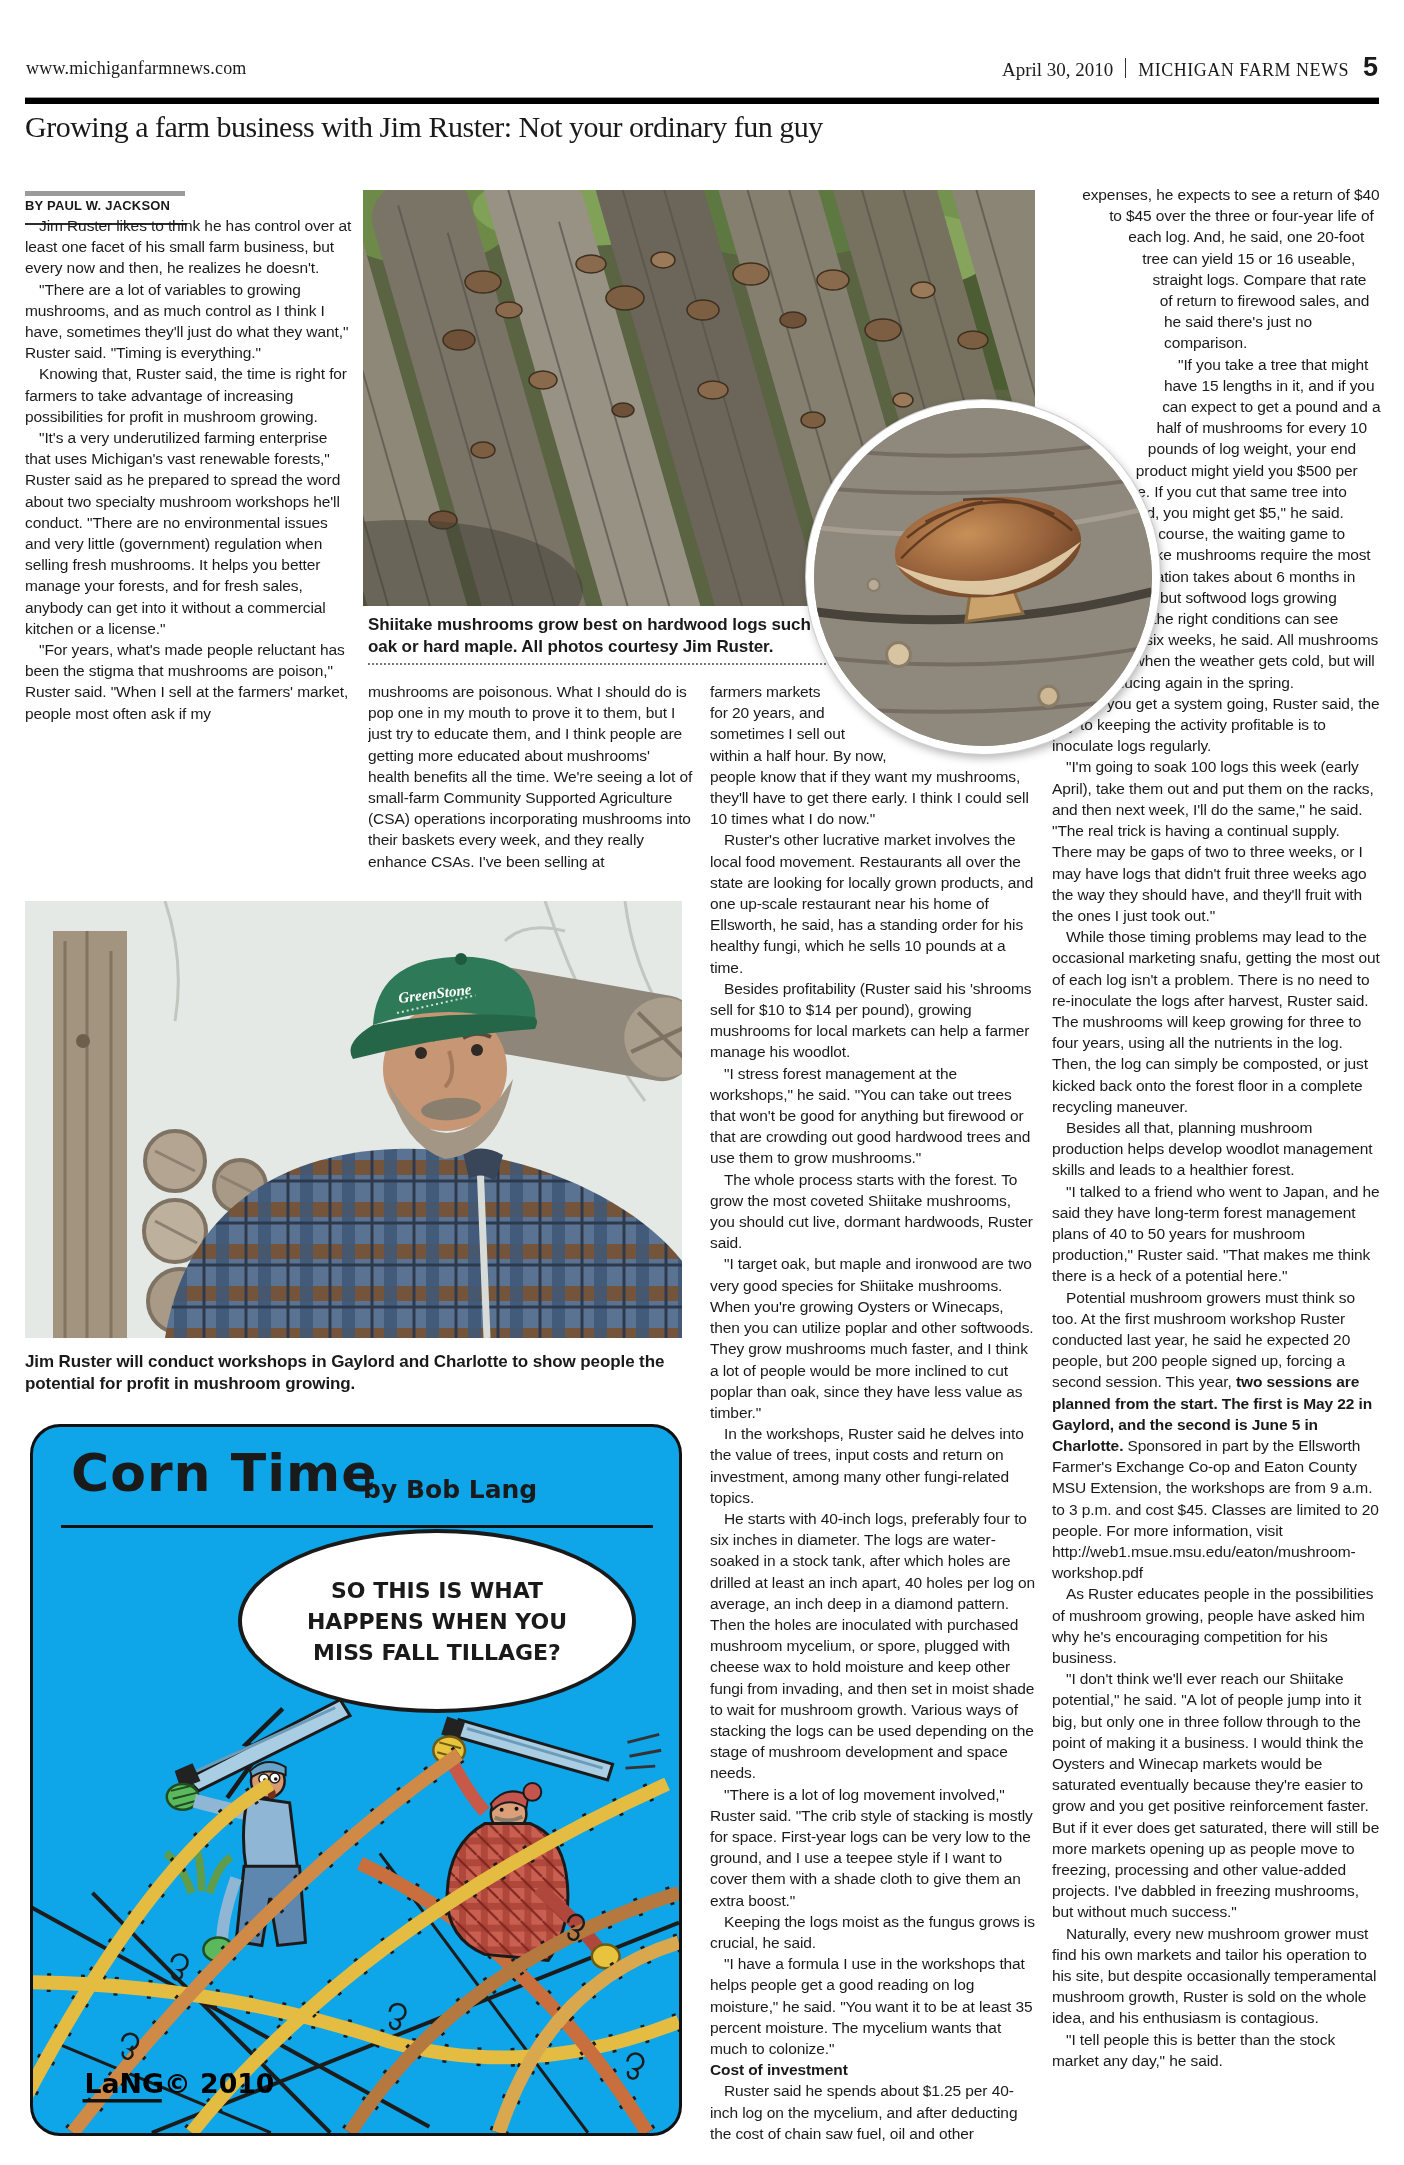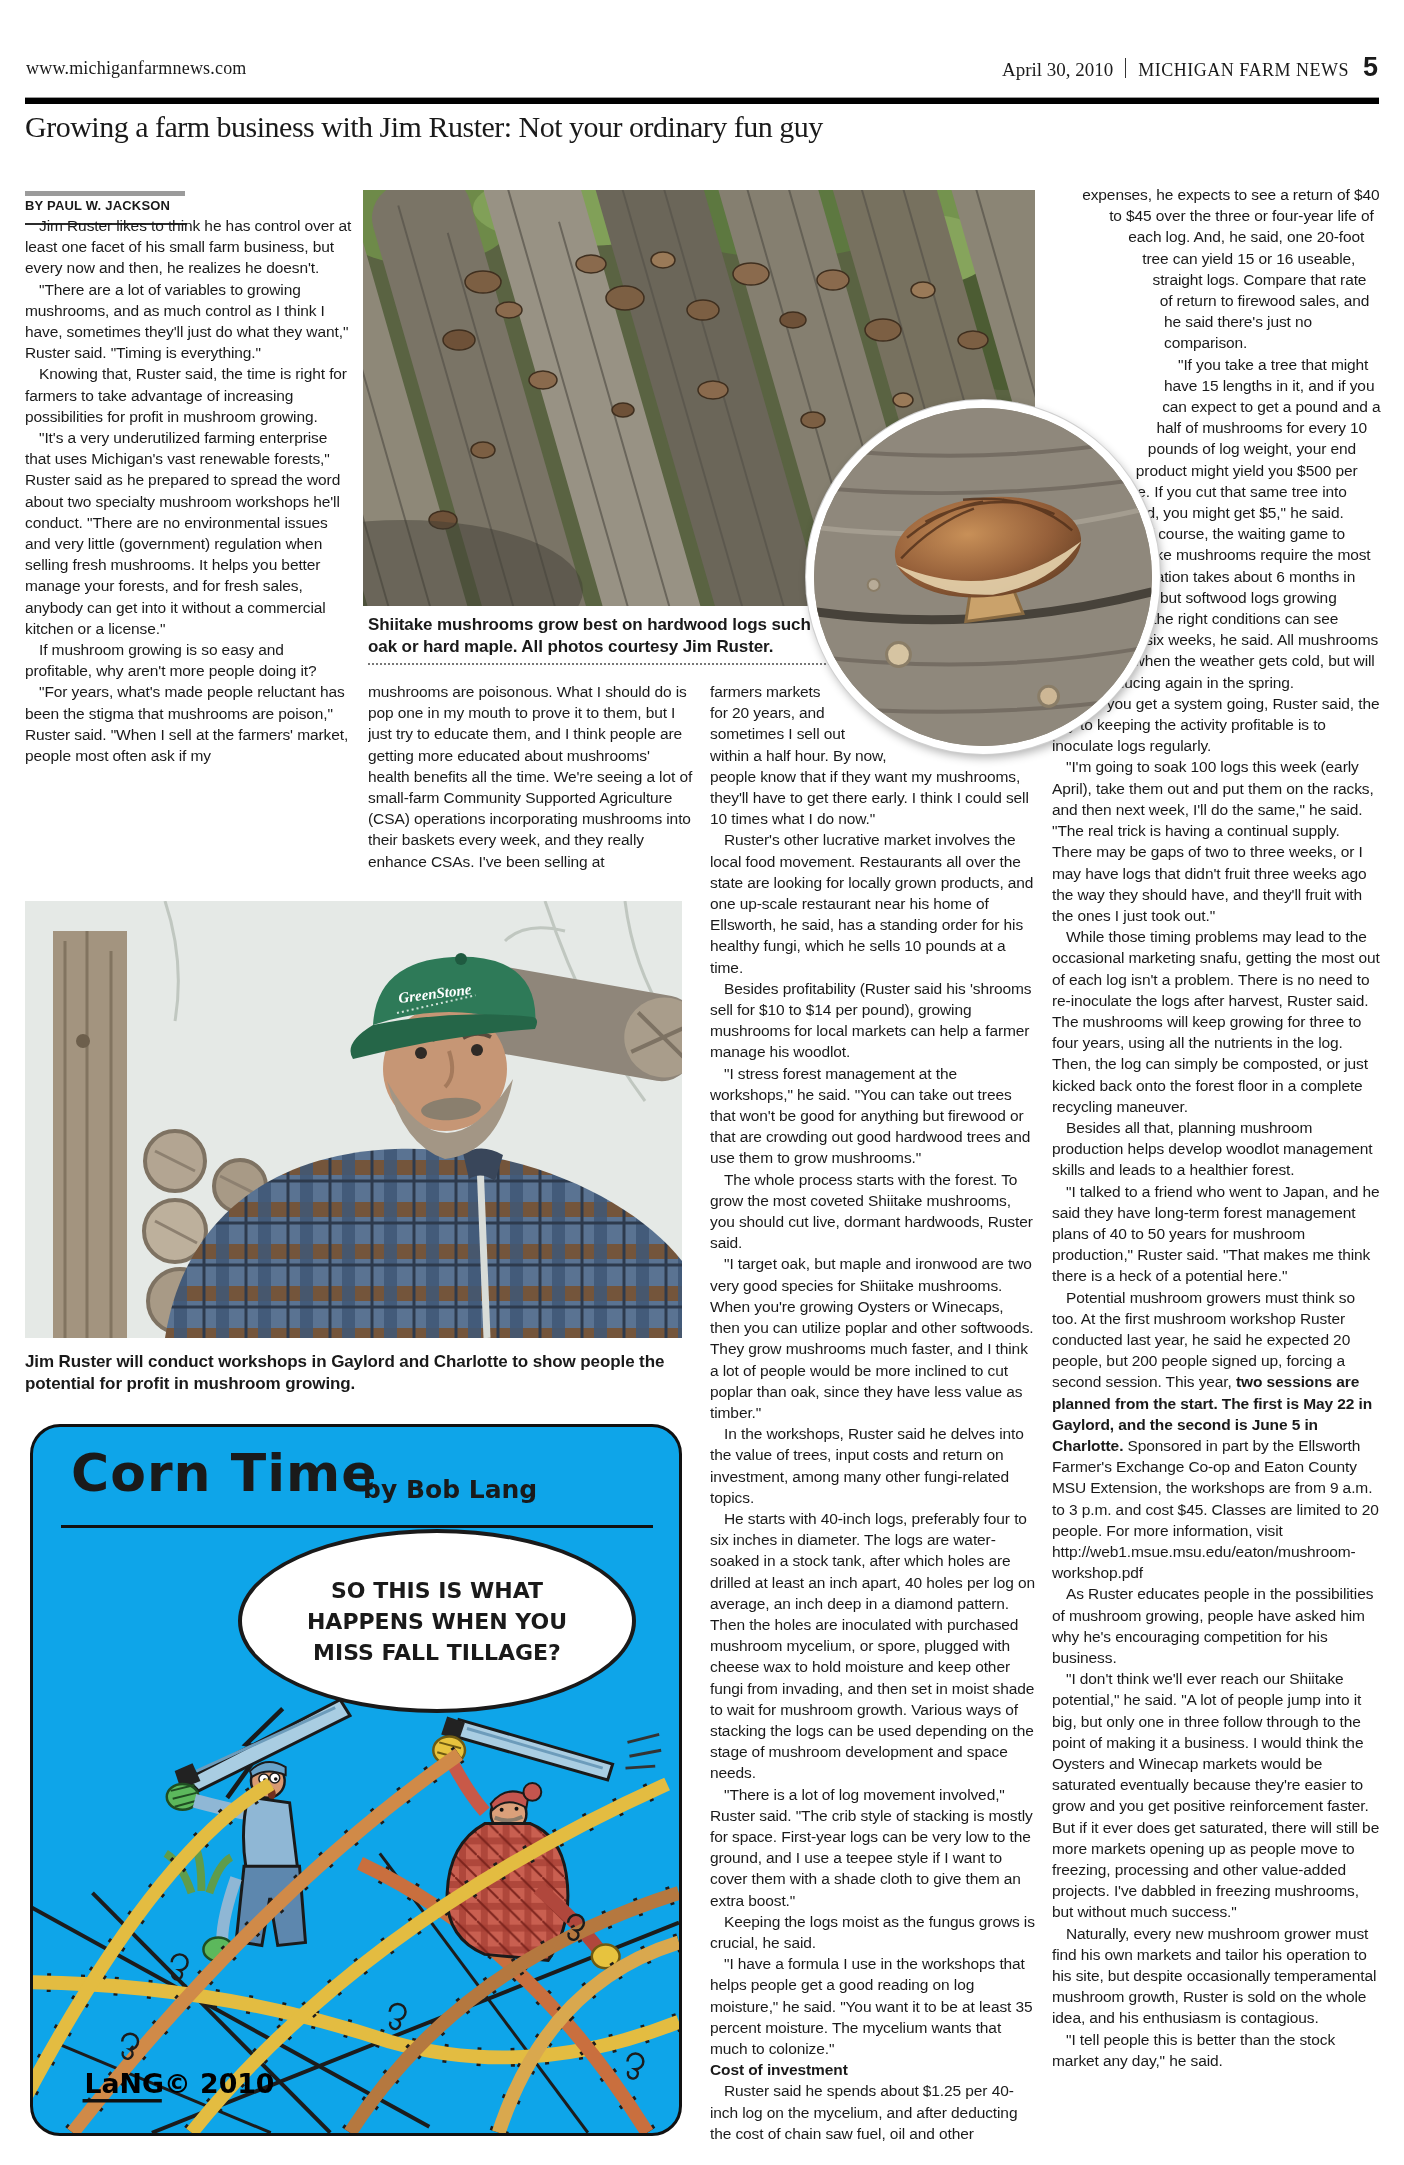--- a/index.html
+++ b/index.html
@@ -162,21 +162,20 @@
       <circle cx="236" cy="290" r="10" fill="#cdb795" stroke="#8a7d67" stroke-width="3"></circle>
       <circle cx="60" cy="178" r="6" fill="#b7ab97" stroke="#8a7d67" stroke-width="2"></circle>
     </svg>
   </div>
 
   <div class="col" id="col1">
       <p class="indent ">Jim Ruster likes to think he has control over at least one facet of his small farm business, but every now and then, he realizes he doesn't.</p>
       <p class="indent ">"There are a lot of variables to growing mushrooms, and as much control as I think I have, sometimes they'll just do what they want," Ruster said. "Timing is everything."</p>
       <p class="indent ">Knowing that, Ruster said, the time is right for farmers to take advantage of increasing possibilities for profit in mushroom growing.</p>
       <p class="indent ">"It's a very underutilized farming enterprise that uses Michigan's vast renewable forests," Ruster said as he prepared to spread the word about two specialty mushroom workshops he'll conduct. "There are no environmental issues and very little (government) regulation when selling fresh mushrooms. It helps you better manage your forests, and for fresh sales, anybody can get into it without a commercial kitchen or a license."</p>
-      <p class="indent ">If mushroom growing is so easy and profitable, why aren't more people doing it?</p>
       <p class="indent ">"For years, what's made people reluctant has been the stigma that mushrooms are poison," Ruster said. "When I sell at the farmers' market, people most often ask if my</p>
     </div>
   <div class="col" id="col2">
       <p class="">mushrooms are poisonous. What I should do is pop one in my mouth to prove it to them, but I just try to educate them, and I think people are getting more educated about mushrooms' health benefits all the time. We're seeing a lot of small-farm Community Supported Agriculture (CSA) operations incorporating mushrooms into their baskets every week, and they really enhance CSAs. I've been selling at</p>
     </div>
   <div class="col" id="col3">
     <div class="spacer-c3"></div>
   <p class="">farmers markets for 20 years, and sometimes I sell out within a half hour. By now, people know that if they want my mushrooms, they'll have to get there early. I think I could sell 10 times what I do now."</p>
       <p class="indent ">Ruster's other lucrative market involves the local food movement. Restaurants all over the state are looking for locally grown products, and one up-scale restaurant near his home of Ellsworth, he said, has a standing order for his healthy fungi, which he sells 10 pounds at a time.</p>
       <p class="indent ">Besides profitability (Ruster said his 'shrooms sell for $10 to $14 per pound), growing mushrooms for local markets can help a farmer manage his woodlot.</p>

